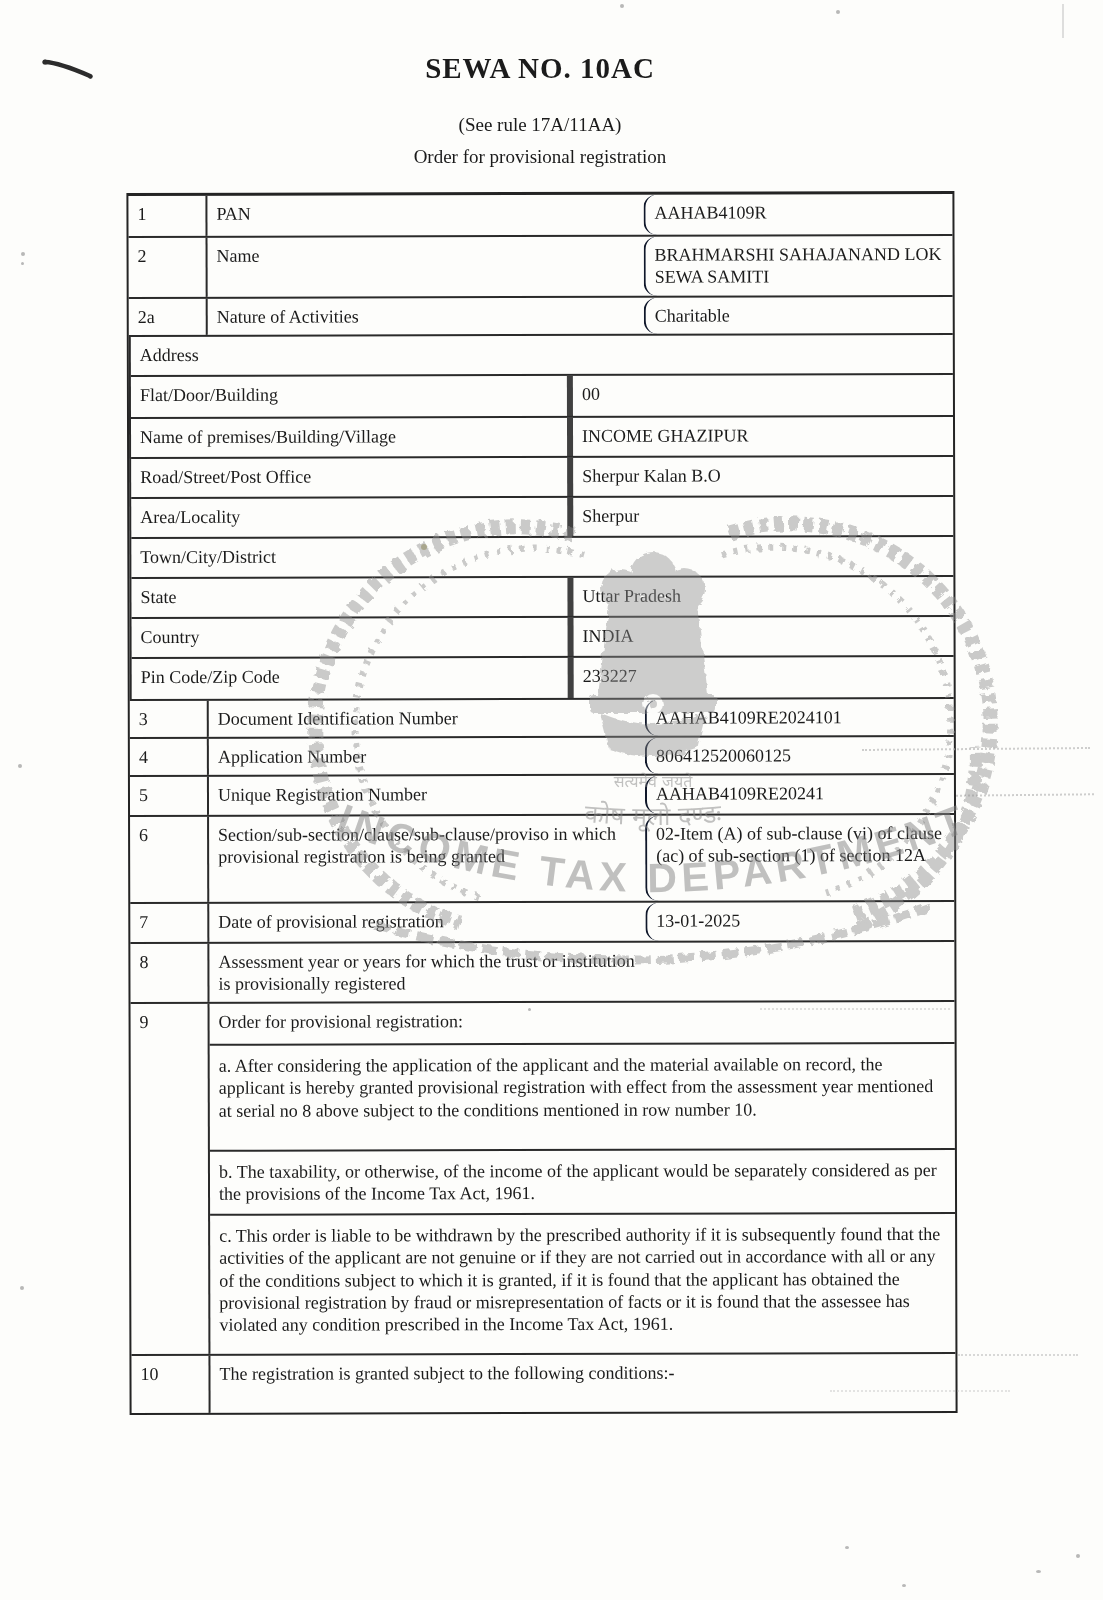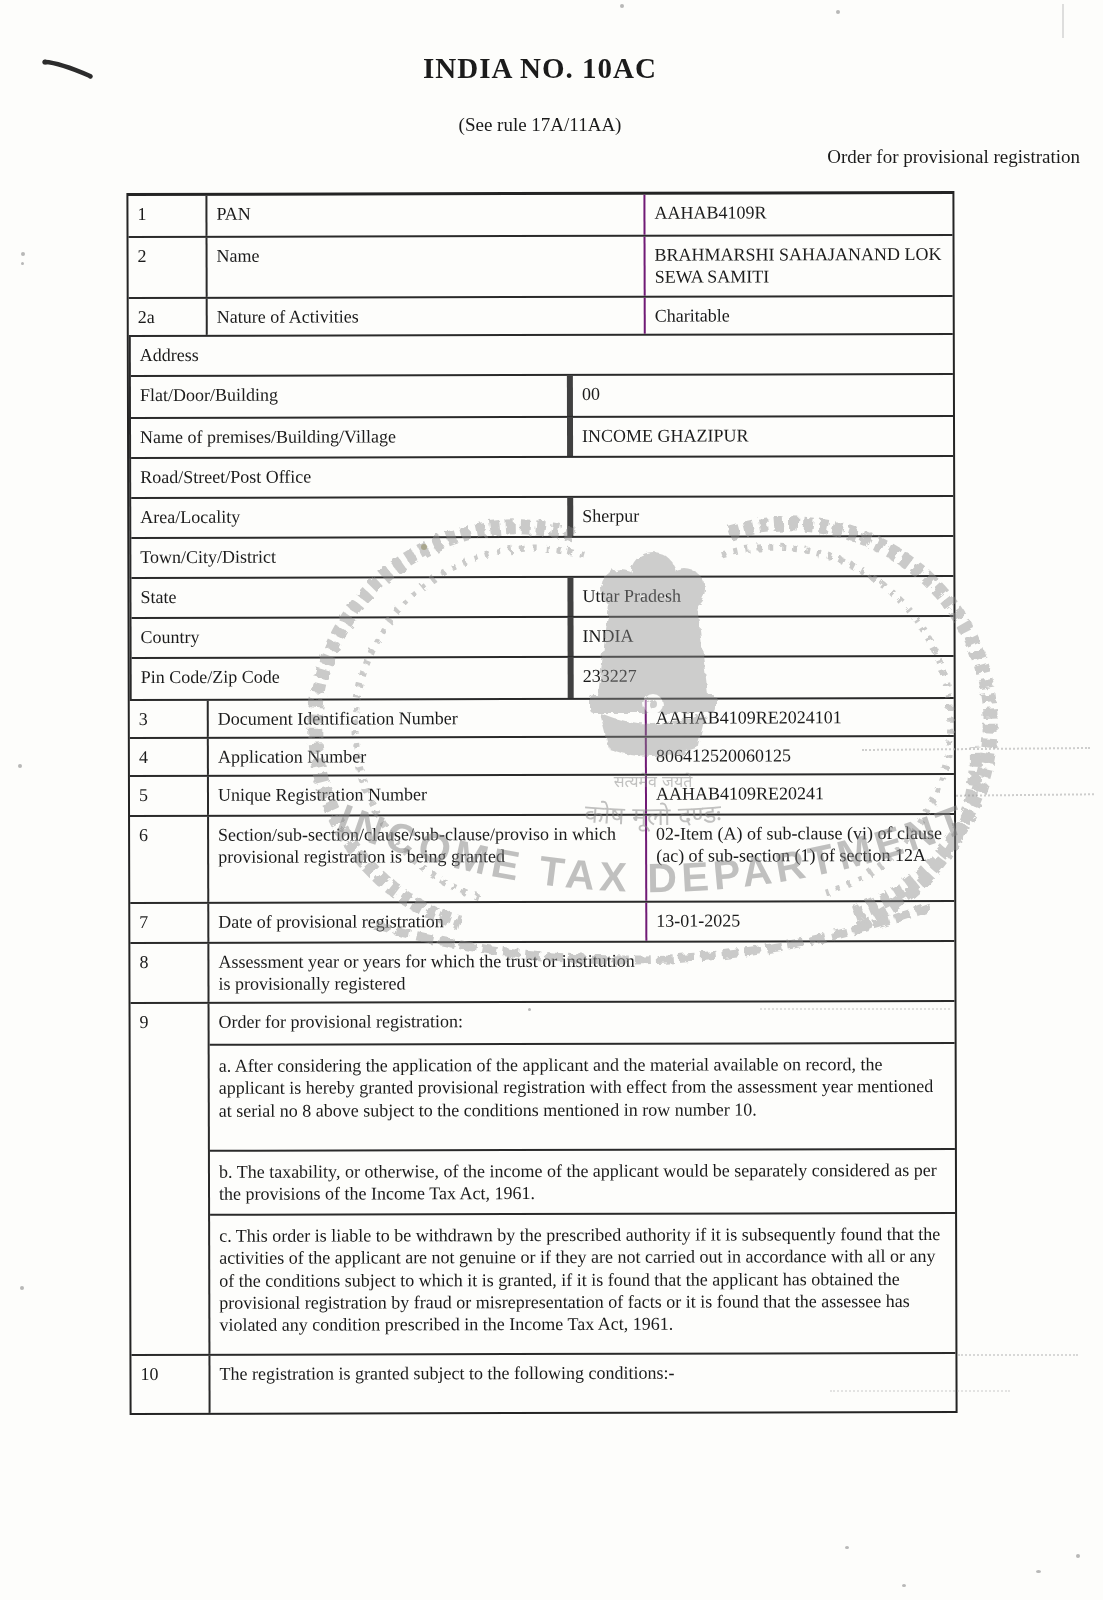--- a/index.html
+++ b/index.html
@@ -13,38 +13,38 @@
   }
   .page { position:absolute; inset:0; }
 
   
   .header { position:absolute; top:0; left:0; width:1080px; text-align:center; }
   .title {
     position:absolute; top:52px; left:0; width:100%;
     font-size:29px; font-weight:bold; letter-spacing:1px;
   }
   .subtitle1 { position:absolute; top:114px; left:0; width:100%; font-size:19px; }
-  .subtitle2 { position:absolute; top:146px; left:0; width:100%; font-size:19px;text-align:right; }
+  .subtitle2 { position:absolute; top:146px; left:0; width:100%; font-size:19px; }
 
   
   .doc-table {
     position:absolute; left:128px; top:192px; width:828px;
     border:2px solid #242424;
     border-top-width:3px;
     transform:rotate(-0.15deg);
     background:transparent;
     font-size:18px;
     line-height:1.24;
   }
   .trow { display:flex; border-top:2px solid #2a2a2a; align-items:stretch; }
   .trow:first-child { border-top:none; }
   .cell { padding:7px 9px 4px 9px; }
   .num { width:77px; flex:none; }
   .label { width:438px; flex:none; border-left:2px solid #2a2a2a; }
-  .value { flex:1; border-left:2px solid #701a75; }
+  .value { flex:1; border-left:2px solid #0f172a;border-radius:13px; }
   .label.wide { width:auto; flex:1; }          
   .block { flex:1; border-left:2px solid #2a2a2a; display:flex; flex-direction:column; }
   .subrow { display:flex; border-top:2px solid #2a2a2a; align-items:stretch; }
   .subrow:first-child { border-top:none; }
   .subrow .slabel { width:436px; flex:none; padding:7px 9px 4px 9px; }
   .subrow .svalue { flex:1; border-left:6px solid #404040; padding:7px 9px 4px 9px; }
   .subrow .sfull { flex:1; padding:7px 9px 4px 9px; }
   .para { flex:1; padding:9px 9px 5px 9px; border-top:2px solid #2a2a2a; }
 
   
@@ -72,21 +72,21 @@
 
 <div class="page">
 
   <svg class="penmark" viewBox="0 0 70 36">
     <path d="M 7,12 C 18,12.5 36,19 52,26" stroke="#2c2c2c" stroke-width="4.6" fill="none" stroke-linecap="round"></path>
     <circle cx="7" cy="12" r="2.6" fill="#2c2c2c"></circle>
     <circle cx="52.5" cy="26.5" r="2.2" fill="#2c2c2c"></circle>
   </svg>
 
   <div class="header">
-    <div class="title">INDIA NO. 10AC</div>
+    <div class="title">SEWA NO. 10AC</div>
     <div class="subtitle1">(See rule 17A/11AA)</div>
     <div class="subtitle2">Order for provisional registration</div>
   </div>
 
   <div class="doc-table">
 
     <div class="trow h40">
       <div class="cell num">1</div>
       <div class="cell label">PAN</div>
       <div class="cell value">AAHAB4109R</div>
@@ -112,20 +112,21 @@
         <div class="subrow h42">
           <div class="slabel">Flat/Door/Building</div>
           <div class="svalue">00</div>
         </div>
         <div class="subrow h40">
           <div class="slabel">Name of premises/Building/Village</div>
           <div class="svalue">INCOME GHAZIPUR</div>
         </div>
         <div class="subrow h40">
           <div class="slabel">Road/Street/Post Office</div>
+          <div class="svalue">Sherpur Kalan B.O</div>
         </div>
         <div class="subrow h40">
           <div class="slabel">Area/Locality</div>
           <div class="svalue">Sherpur</div>
         </div>
         <div class="subrow h40">
           <div class="slabel">Town/City/District</div>
         </div>
         <div class="subrow h40">
           <div class="slabel">State</div>

